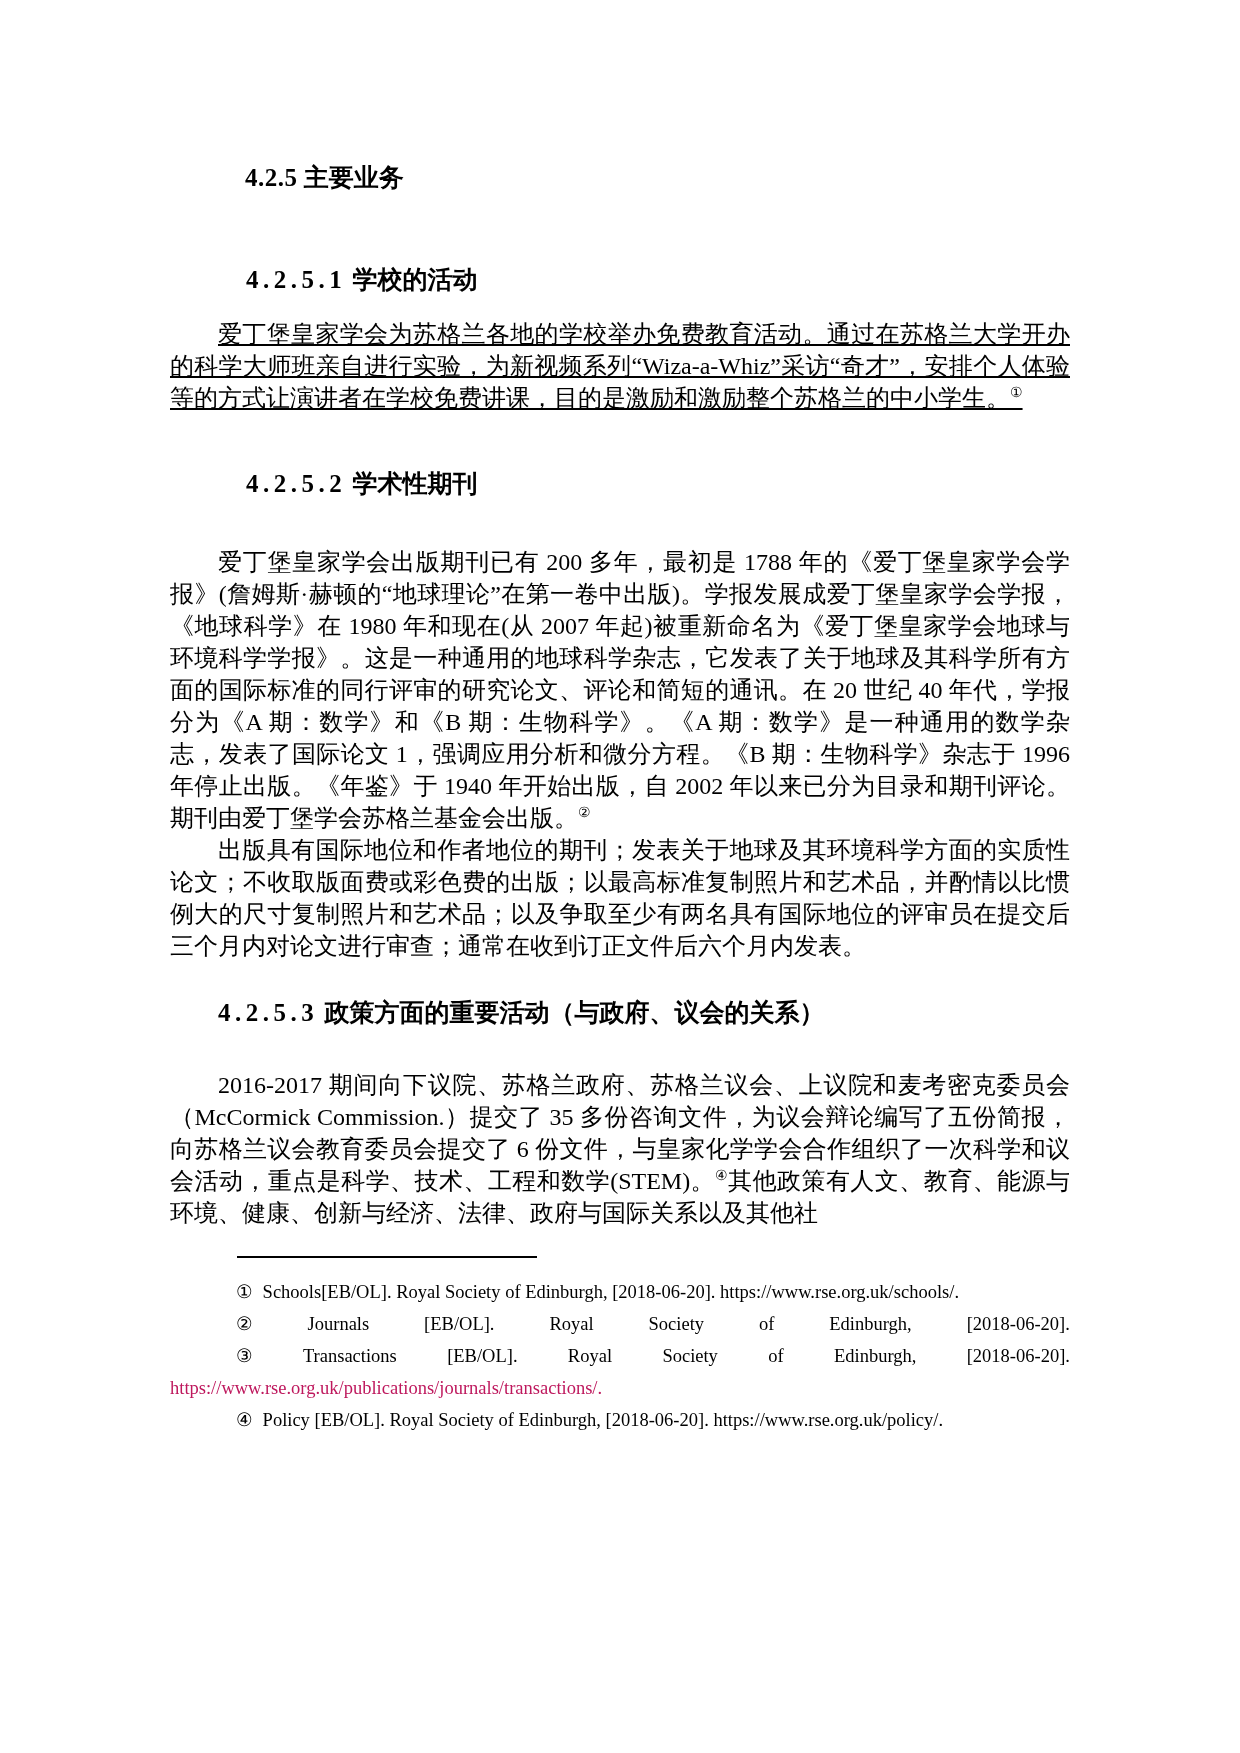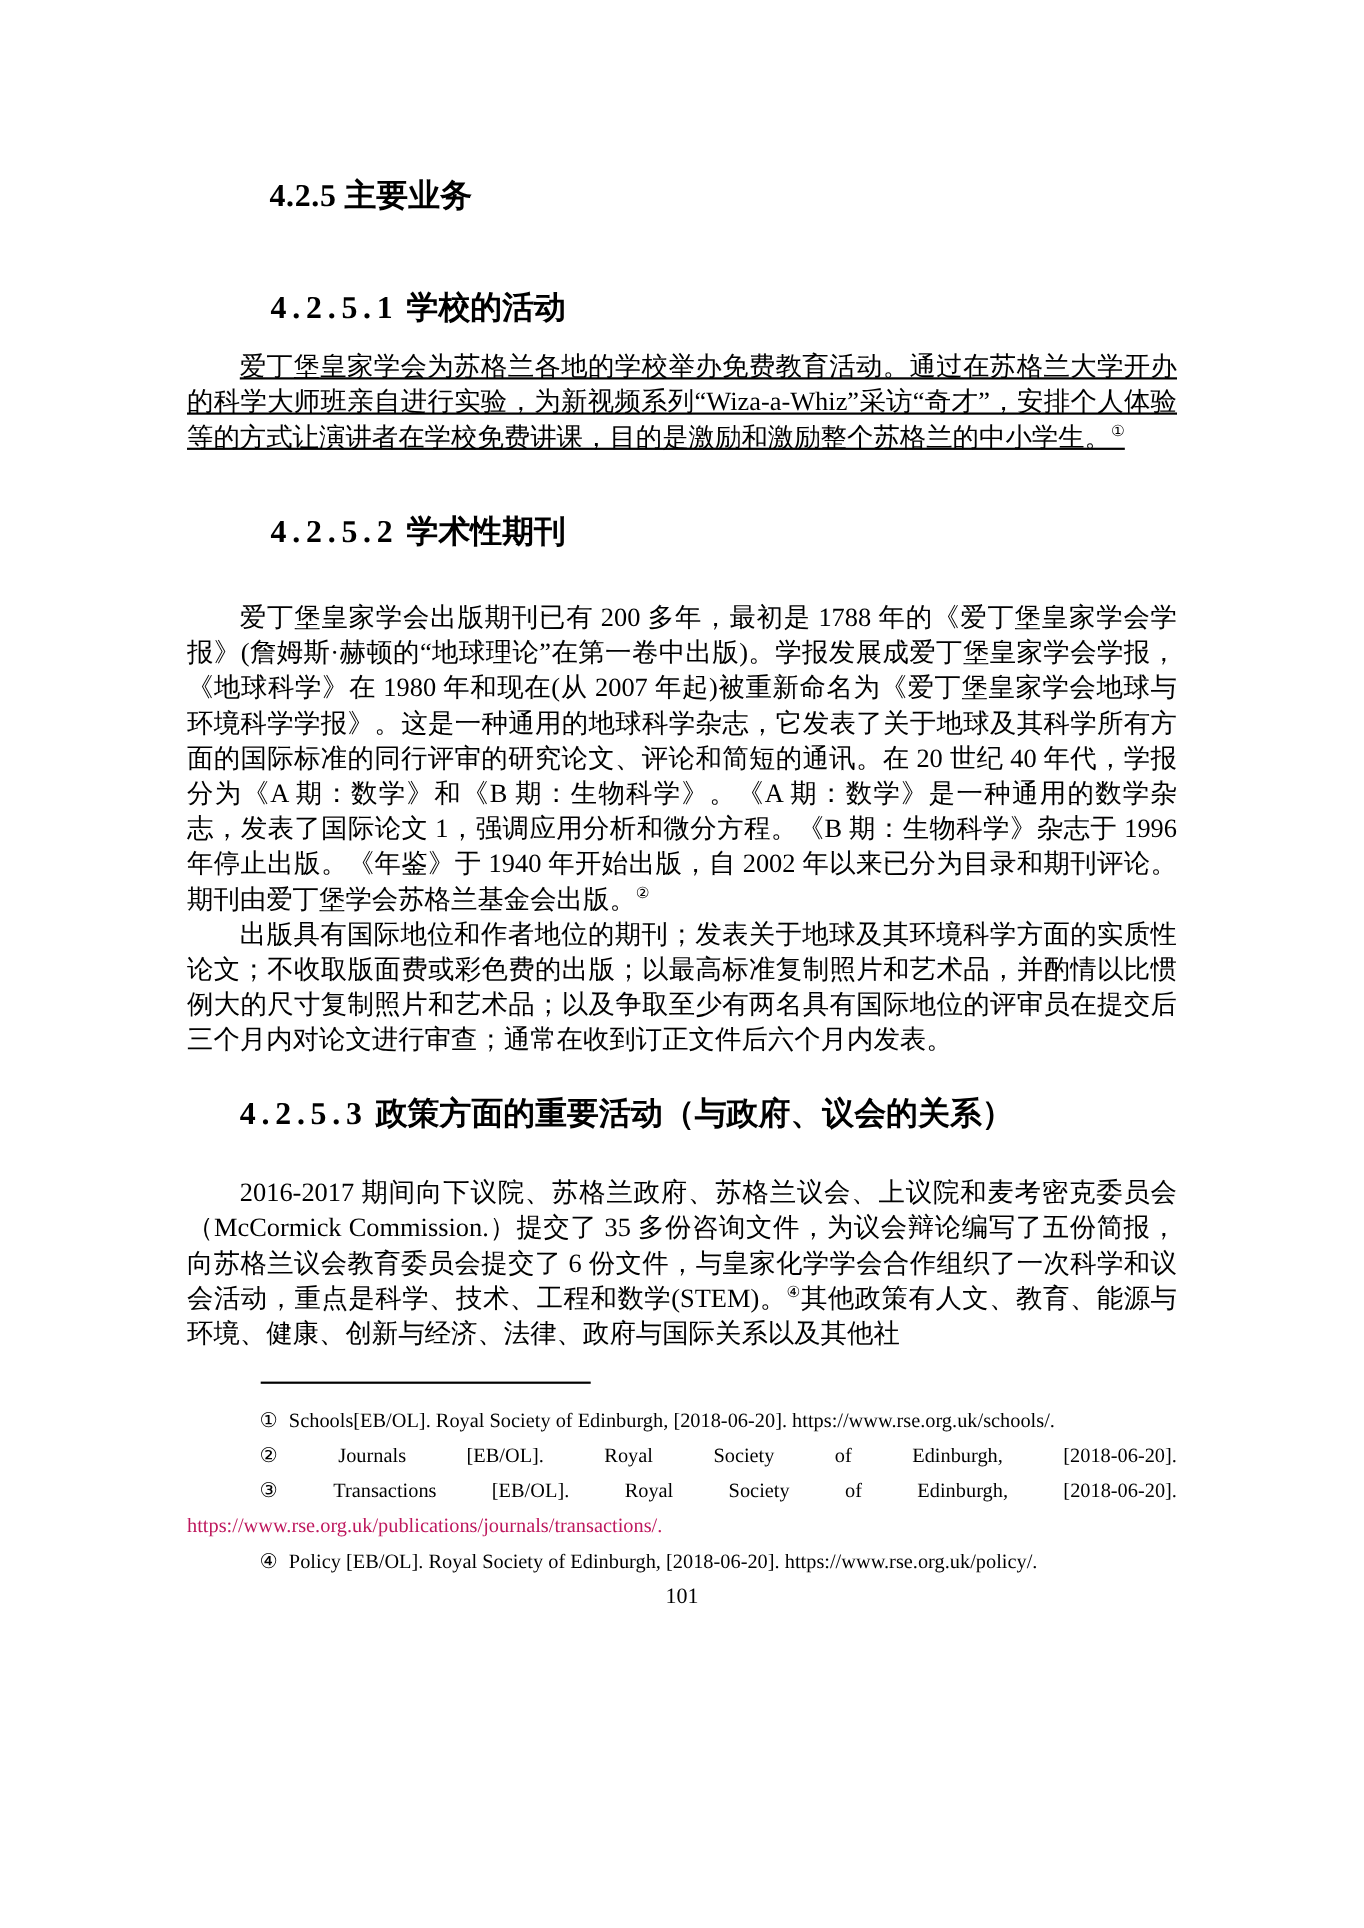--- a/index.html
+++ b/index.html
@@ -12,21 +12,21 @@
     overflow: hidden;
   }
   .page {
     width: 900px;
     margin: 0 auto;
     position: relative;
   }
   
   .hd {
     font-weight: bold;
-    font-size: 29px;
+    font-size: 25px;
     line-height: 36px;
     white-space: nowrap;
   }
   .hd .hd-num { letter-spacing: 0.02em; }
   .hd-spaced .hd-num { letter-spacing: 0.18em; text-align: center; }
   .h1 { margin-top: 160px; padding-left: 75px; }
   .h2 { margin-top: 66px;  padding-left: 76px; }
   .h3 { margin-top: 52px;  padding-left: 76px; }
   .h4 { margin-top: 33px;  padding-left: 48px; }
   
@@ -124,15 +124,14 @@
       <span>of</span>
       <span>Edinburgh,</span>
       <span>[2018-06-20].</span>
     </div>
     <div class="fn-line"><span class="fn-plain-url">https://www.rse.org.uk/publications/journals/transactions/.</span></div>
 
     <div class="fn-line fn-indent"><span class="fn-marker">④</span><span>Policy [EB/OL]. Royal Society of Edinburgh, [2018-06-20]. https://www.rse.org.uk/policy/.</span></div>
 
   </div>
 
-  <div class="page-number">101</div>
 
 </div>
 
 </body></html>

